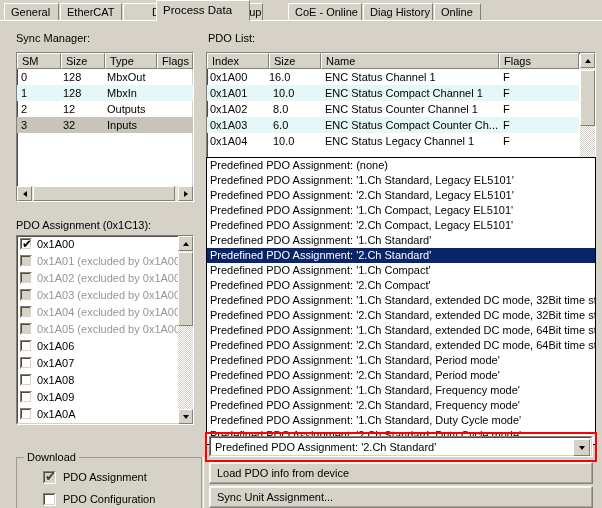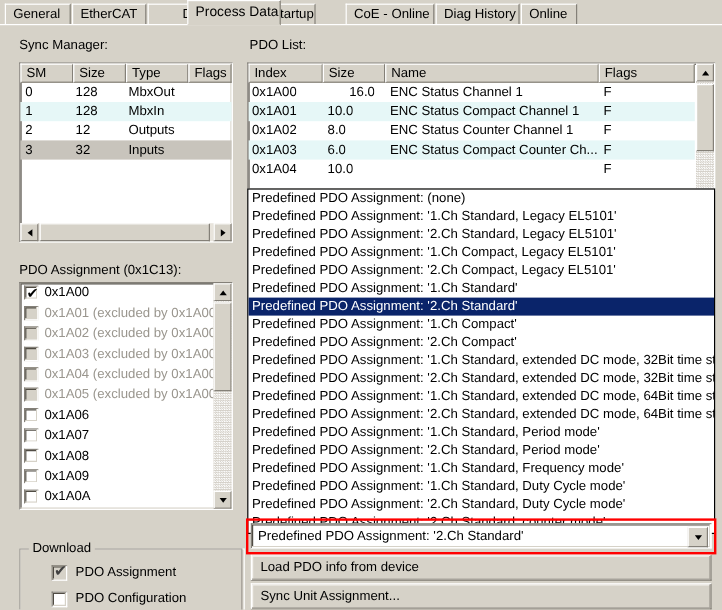--- a/index.html
+++ b/index.html
@@ -117,21 +117,21 @@
 </head>
 <body>
 
 <div class="root">
 
   <div class="tabstrip">
     <div class="baseline"></div>
     <div class="tab" style="left:4px;width:55px;">General</div>
     <div class="tab" style="left:60px;width:62px;">EtherCAT</div>
     <div class="tab" style="left:123px;width:32px;padding-left:28px;">DC</div>
-    <div class="tab active" style="left:156px;width:78px;">Process Data</div>
+    <div class="tab active" style="left:156px;width:94px;">Process Data</div>
     <div class="tab" style="left:219px;width:44px;">Startup</div>
     <div class="tab" style="left:288px;width:74px;">CoE - Online</div>
     <div class="tab" style="left:363px;width:70px;">Diag History</div>
     <div class="tab" style="left:434px;width:47px;">Online</div>
   </div>
 
   <div class="lbl" style="left:16px;top:32px;">Sync Manager:</div>
   <div class="sunken" style="left:16px;top:52px;width:178px;height:150px;">
     <div class="hdrrow">
       <div class="hcell" style="left:0;width:44px;">SM</div>
@@ -257,21 +257,21 @@
   <div class="sunken" style="left:206px;top:52px;width:390px;height:107px;overflow:hidden;">
     <div class="hdrrow">
       <div class="hcell" style="left:0;width:62px;">Index</div>
       <div class="hcell" style="left:62px;width:52px;">Size</div>
       <div class="hcell" style="left:114px;width:178px;">Name</div>
       <div class="hcell" style="left:292px;width:80px;">Flags</div>
     </div>
     <div class="grid" style="top:16px;width:372px;">
       <div class="grow">
         <span style="left:3px;">0x1A00</span>
-        <span style="left:84px;">16.0</span>
+        <span style="left:62px;">16.0</span>
         <span style="left:118px;">ENC Status Channel 1</span>
         <span style="left:296px;">F</span>
       </div>
       <div class="grow alt">
         <span style="left:3px;">0x1A01</span>
         <span style="left:66px;">10.0</span>
         <span style="left:118px;">ENC Status Compact Channel 1</span>
         <span style="left:296px;">F</span>
       </div>
       <div class="grow">
@@ -282,20 +282,21 @@
       </div>
       <div class="grow alt">
         <span style="left:3px;">0x1A03</span>
         <span style="left:66px;">6.0</span>
         <span style="left:118px;">ENC Status Compact Counter Ch...</span>
         <span style="left:296px;">F</span>
       </div>
       <div class="grow">
         <span style="left:3px;">0x1A04</span>
         <span style="left:66px;">10.0</span>
+        <span style="left:118px;">ENC Status Legacy Channel 1</span>
         <span style="left:296px;">F</span>
       </div>
     </div>
     <div class="sb-v" style="right:0;top:0;width:15px;height:105px;">
       <div class="sb-btn" style="left:0;top:0;width:15px;height:15px;">
         <i class="arr arr-u"></i>
       </div>
       <div class="sb-track" style="left:0;top:15px;width:15px;height:90px;"></div>
       <div class="sb-thumb" style="left:0;top:17px;width:15px;height:56px;"></div>
     </div>
@@ -311,20 +312,21 @@
     <div class="prow hi">Predefined PDO Assignment: '2.Ch Standard'</div>
     <div class="prow">Predefined PDO Assignment: '1.Ch Compact'</div>
     <div class="prow">Predefined PDO Assignment: '2.Ch Compact'</div>
     <div class="prow">Predefined PDO Assignment: '1.Ch Standard, extended DC mode, 32Bit time stamp'</div>
     <div class="prow">Predefined PDO Assignment: '2.Ch Standard,  extended DC mode, 32Bit time stamp'</div>
     <div class="prow">Predefined PDO Assignment: '1.Ch Standard, extended DC mode, 64Bit time stamp'</div>
     <div class="prow">Predefined PDO Assignment: '2.Ch Standard, extended DC mode, 64Bit time stamp'</div>
     <div class="prow">Predefined PDO Assignment: '1.Ch Standard, Period mode'</div>
     <div class="prow">Predefined PDO Assignment: '2.Ch Standard, Period mode'</div>
     <div class="prow">Predefined PDO Assignment: '1.Ch Standard, Frequency mode'</div>
+    <div class="prow">Predefined PDO Assignment: '2.Ch Standard, Frequency mode'</div>
     <div class="prow">Predefined PDO Assignment: '1.Ch Standard, Duty Cycle mode'</div>
     <div class="prow">Predefined PDO Assignment: '2.Ch Standard, Duty Cycle mode'</div>
     <div class="prow">Predefined PDO Assignment: '2.Ch Standard, counter mode'</div>
 
   </div>
 
   <div class="combo" style="left:209px;top:436px;width:384px;height:21px;z-index:60;">
     <span class="ctext">Predefined PDO Assignment: '2.Ch Standard'</span>
     <span class="cbtn">
       <i class="arr arr-d"></i>

